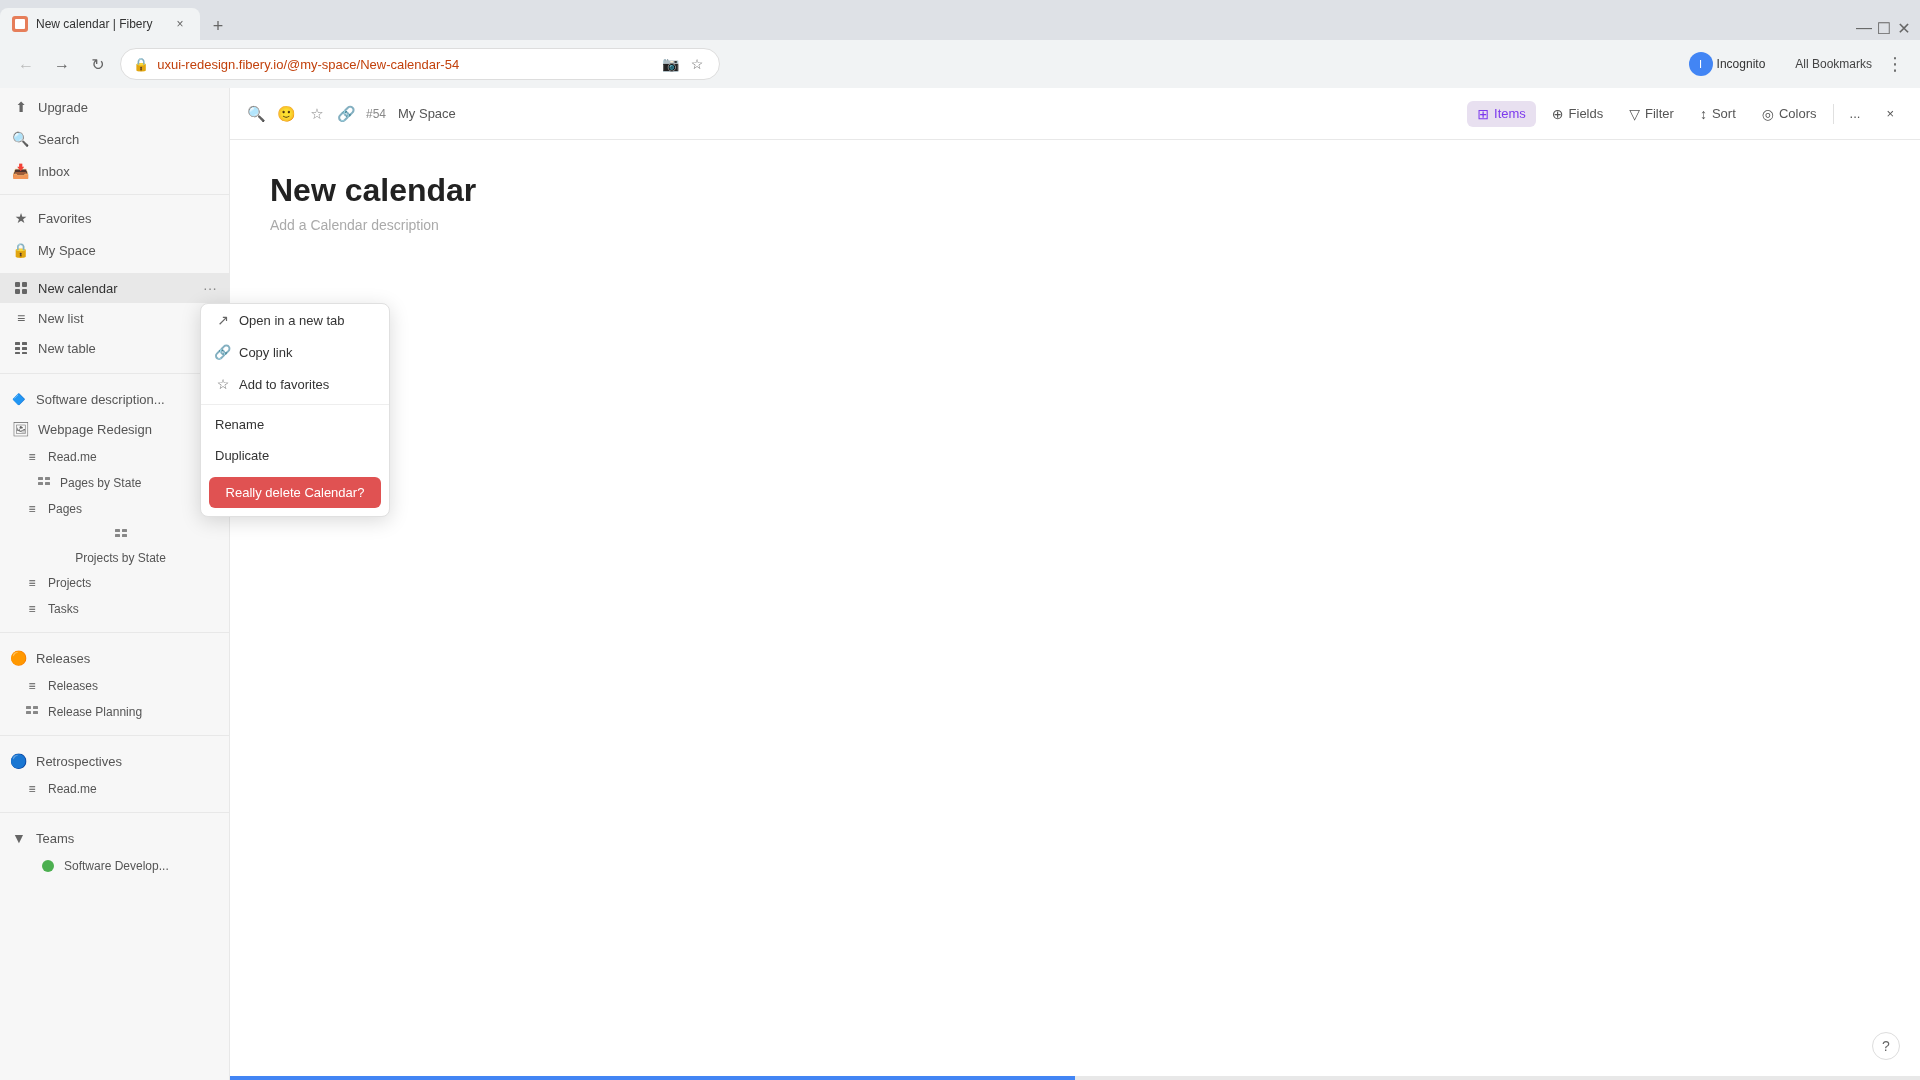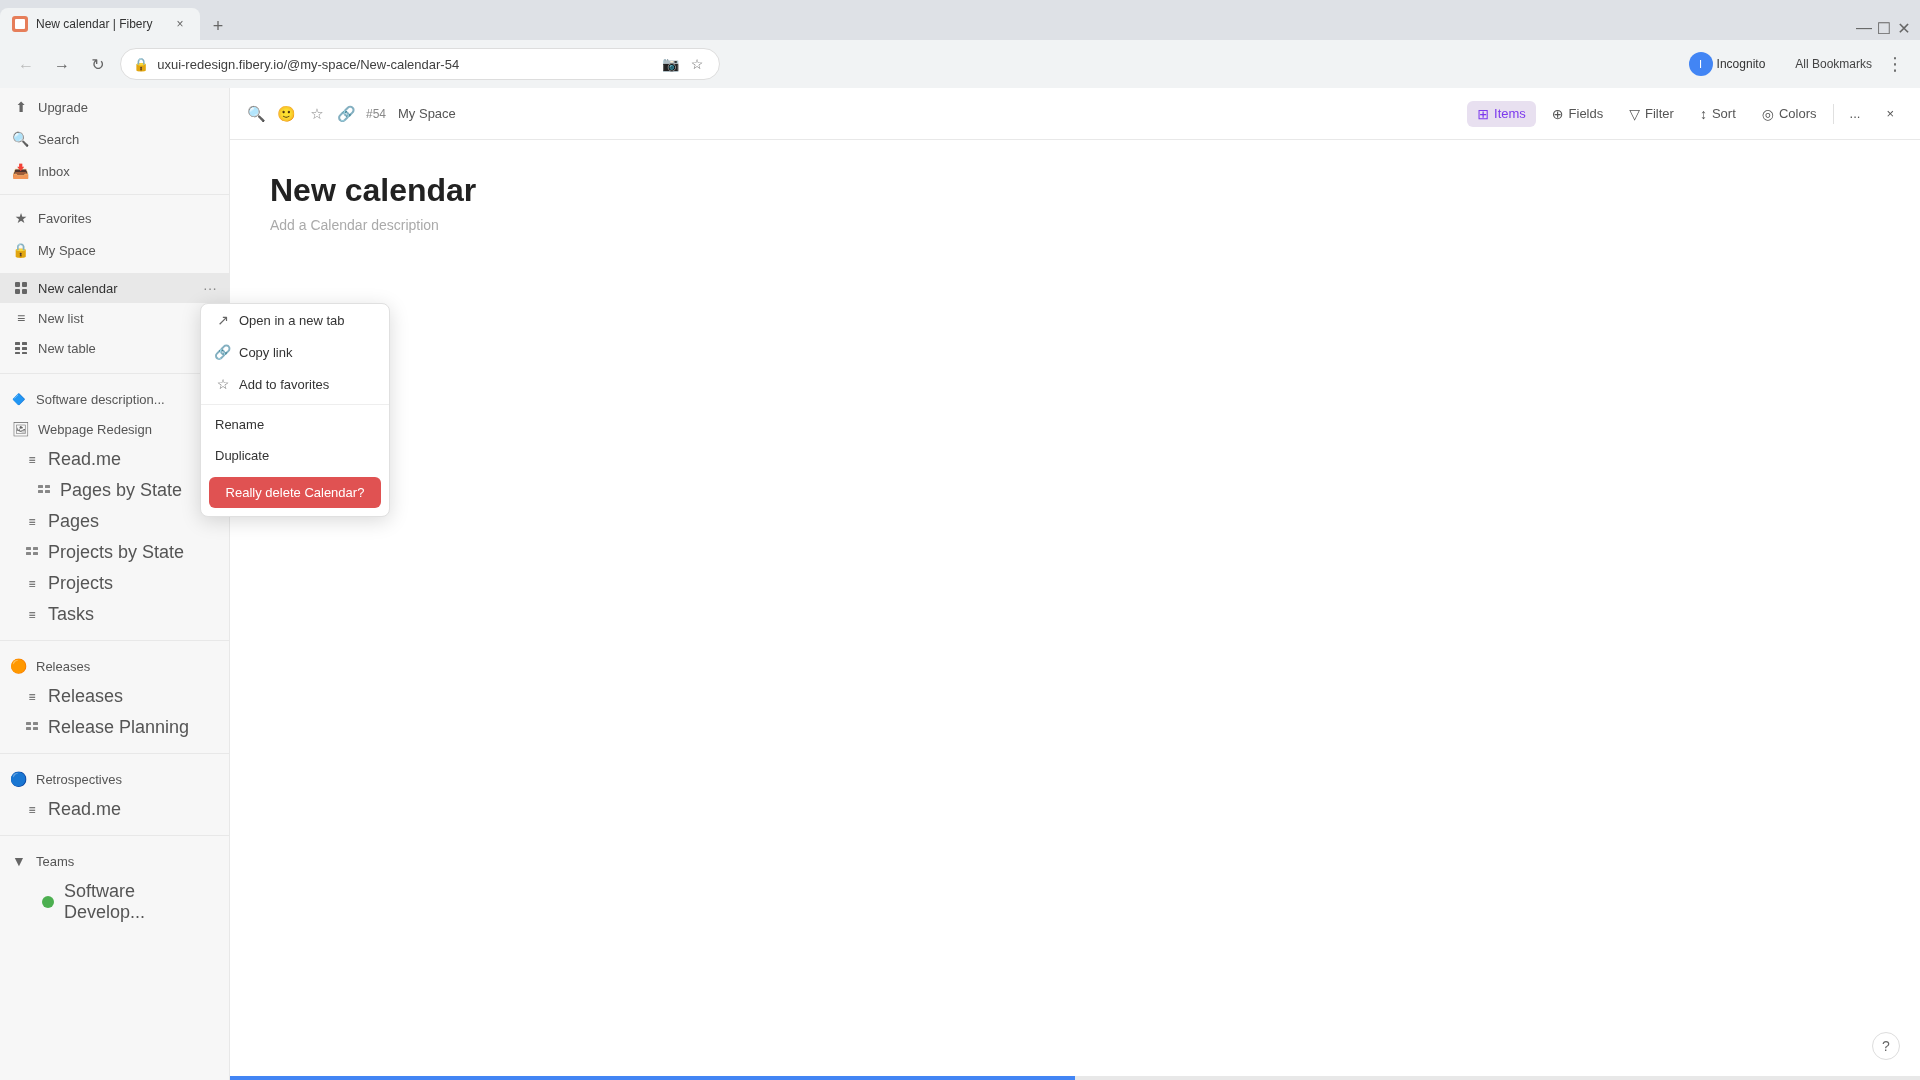--- a/index.html
+++ b/index.html
@@ -14,21 +14,21 @@
     .tab-title { font-size: 12px; color: #333; flex: 1; white-space: nowrap; overflow: hidden; text-overflow: ellipsis; }
     .tab-close { width: 16px; height: 16px; border-radius: 50%; display: flex; align-items: center; justify-content: center; color: #666; font-size: 12px; cursor: pointer; }
     .tab-new { width: 28px; height: 28px; display: flex; align-items: center; justify-content: center; color: #666; font-size: 18px; cursor: pointer; margin-left: 4px; }
     .window-controls { display: flex; gap: 4px; align-items: center; margin-left: auto; margin-right: 8px; padding-bottom: 4px; }
     .win-btn { width: 16px; height: 16px; color: #666; font-size: 16px; cursor: pointer; display: flex; align-items: center; justify-content: center; }
 
     .address-bar { height: 48px; display: flex; align-items: center; padding: 0 12px; gap: 8px; background: #f1f3f4; }
     .nav-btn { width: 28px; height: 28px; display: flex; align-items: center; justify-content: center; color: #666; cursor: pointer; border-radius: 50%; font-size: 16px; }
     .nav-btn.disabled { color: #bbb; cursor: default; }
     .address-input { flex: 1; max-width: 600px; height: 32px; border: 1px solid #ddd; border-radius: 16px; padding: 0 12px; font-size: 13px; background: #fff; color: #333; display: flex; align-items: center; gap: 8px; }
-    .address-text { font-size: 13px; color: #404040; }
+    .address-text { font-size: 13px; color: #c2410c; }
     .address-icons { display: flex; align-items: center; gap: 6px; margin-left: auto; }
     .addr-icon { width: 20px; height: 20px; color: #666; font-size: 14px; display: flex; align-items: center; justify-content: center; cursor: pointer; }
     .bookmarks-bar { display: flex; align-items: center; gap: 4px; margin-left: 12px; }
     .bookmark-item { font-size: 12px; color: #444; padding: 2px 6px; cursor: pointer; white-space: nowrap; }
     .right-icons { display: flex; align-items: center; gap: 4px; margin-left: auto; }
     .profile-btn { display: flex; align-items: center; gap: 4px; padding: 2px 8px; border-radius: 4px; cursor: pointer; font-size: 12px; color: #333; }
     .profile-avatar { width: 24px; height: 24px; border-radius: 50%; background: #4285f4; display: flex; align-items: center; justify-content: center; color: #fff; font-size: 11px; }
     .menu-dots { font-size: 18px; color: #666; cursor: pointer; padding: 4px; }
 
     
@@ -43,21 +43,21 @@
     .sidebar-nav { display: flex; flex-direction: column; gap: 2px; padding: 4px 0; }
     .sidebar-item { display: flex; align-items: center; gap: 8px; padding: 6px 12px; cursor: pointer; color: #555; border-radius: 0; }
     .sidebar-item.active { background: #e8e8e8; color: #333; font-weight: 500; }
     .sidebar-item-icon { width: 18px; height: 18px; display: flex; align-items: center; justify-content: center; font-size: 14px; color: #666; flex-shrink: 0; }
     .sidebar-item-label { font-size: 13px; flex: 1; }
     .sidebar-item-more { color: #888; font-size: 14px; opacity: 0; }
     .sidebar-item.active .sidebar-item-more { opacity: 1; }
     .sidebar-divider { height: 1px; background: #e8e8e8; margin: 6px 0; }
     .sidebar-section-item { display: flex; align-items: center; gap: 8px; padding: 5px 12px; cursor: pointer; color: #555; }
     .sidebar-section-item-icon { width: 16px; height: 16px; display: flex; align-items: center; justify-content: center; font-size: 12px; flex-shrink: 0; }
-    .sidebar-section-item-label { font-size: 18px; }
+    .sidebar-section-item-label { font-size: 12px; }
     .space-group { padding: 4px 0; }
     .space-group-header { display: flex; align-items: center; gap: 8px; padding: 6px 10px; cursor: pointer; }
     .space-items { padding-left: 0; }
 
     
     .context-menu { position: absolute; top: 303px; left: 200px; width: 190px; background: #fff; border-radius: 8px; box-shadow: 0 4px 20px rgba(0,0,0,0.15); border: 1px solid #e0e0e0; z-index: 100; overflow: hidden; }
     .context-menu-item { display: flex; align-items: center; gap: 8px; padding: 8px 14px; cursor: pointer; color: #333; font-size: 13px; }
     .context-menu-icon { width: 16px; height: 16px; color: #666; font-size: 14px; display: flex; align-items: center; justify-content: center; }
     .context-menu-divider { height: 1px; background: #eee; margin: 4px 0; }
     .context-menu-delete { background: #e05252; color: #fff; border-radius: 6px; margin: 6px 8px 8px; padding: 8px 14px; text-align: center; cursor: pointer; font-size: 13px; font-weight: 500; }
@@ -225,21 +225,21 @@
                 <rect x="0" y="5" width="5" height="3" rx="0.5" fill="#888"></rect>
                 <rect x="7" y="5" width="5" height="3" rx="0.5" fill="#888"></rect>
               </svg>
           </div>
           <span class="sidebar-section-item-label">Pages by State</span>
         </div>
         <div class="sidebar-section-item" style="padding-left:24px;">
           <div class="sidebar-section-item-icon">≡</div>
           <span class="sidebar-section-item-label">Pages</span>
         </div>
-        <div class="sidebar-section-item" style="padding-left:24px;">
+        <div class="sidebar-section-item" style="padding-left:24px;flex-direction:column;">
           <div class="sidebar-section-item-icon">
             <svg width="12" height="12" viewBox="0 0 12 12">
                 <rect x="0" y="0" width="5" height="3" rx="0.5" fill="#888"></rect>
                 <rect x="7" y="0" width="5" height="3" rx="0.5" fill="#888"></rect>
                 <rect x="0" y="5" width="5" height="3" rx="0.5" fill="#888"></rect>
                 <rect x="7" y="5" width="5" height="3" rx="0.5" fill="#888"></rect>
               </svg>
           </div>
           <span class="sidebar-section-item-label">Projects by State</span>
         </div>

